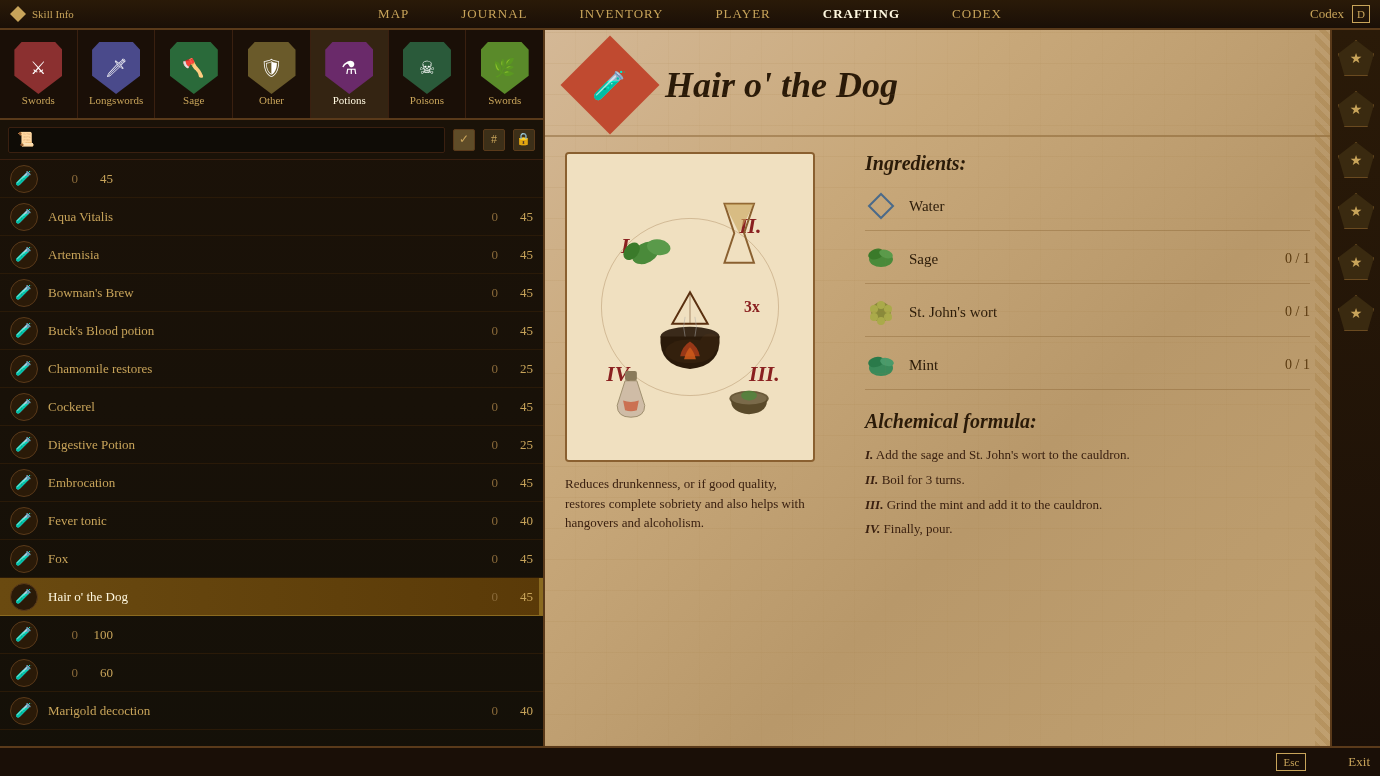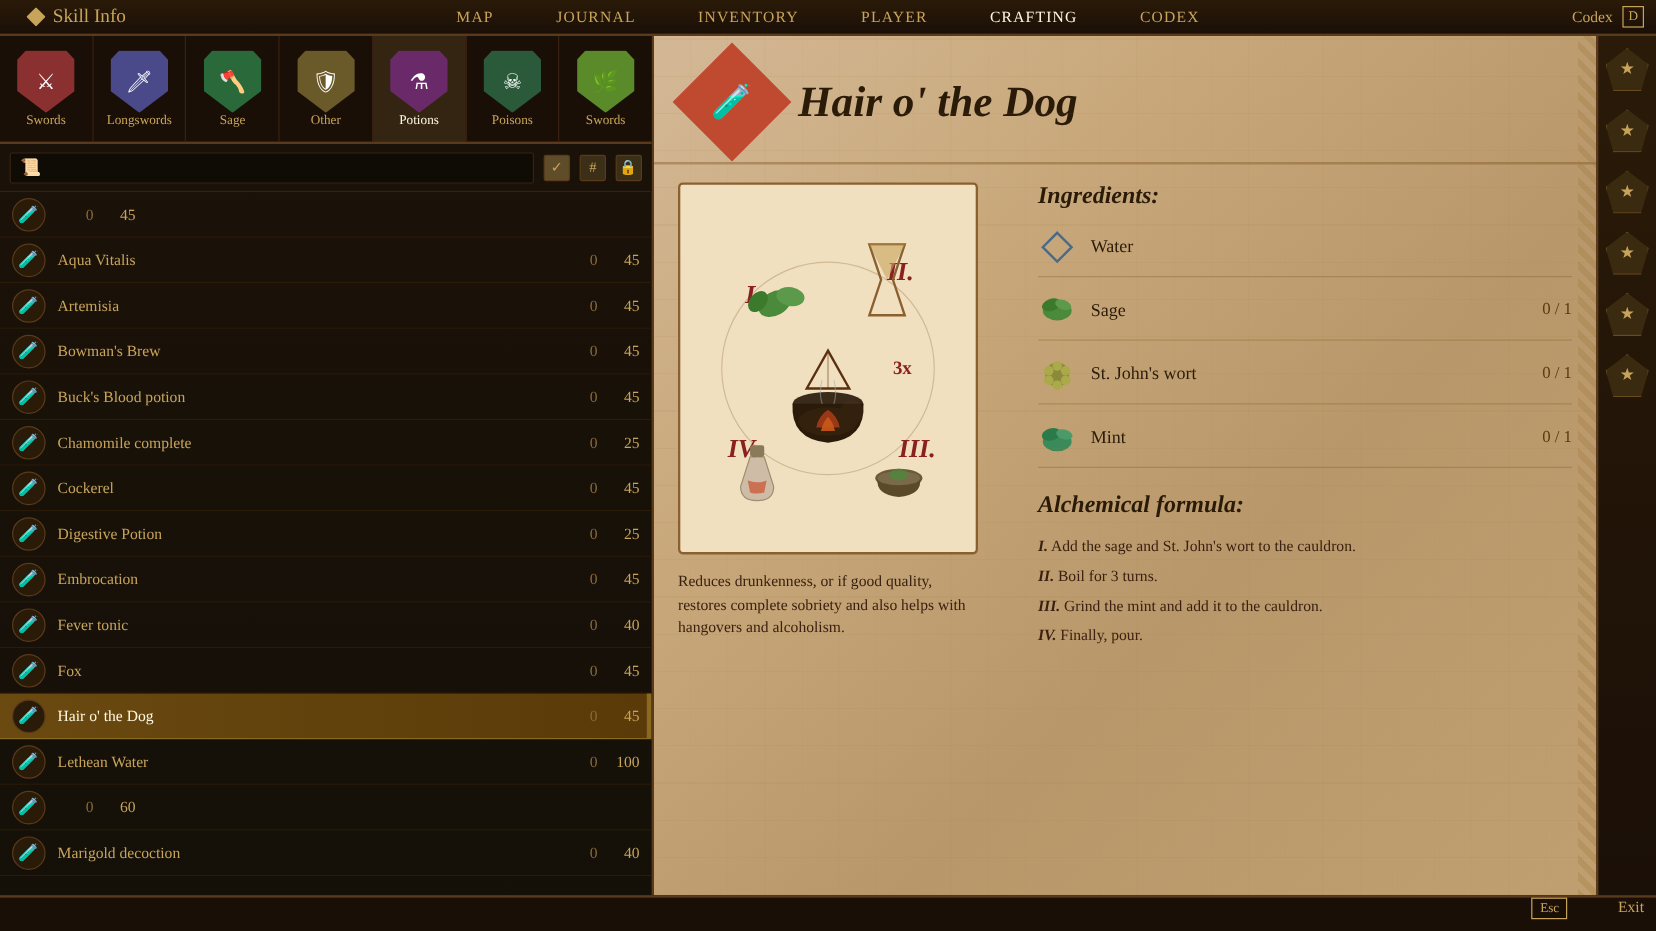--- a/index.html
+++ b/index.html
@@ -17,27 +17,27 @@
       width: 100%;
       height: 30px;
       background: linear-gradient(to bottom, #2a1a08, #1a0f07);
       border-bottom: 2px solid #5a3a1a;
       display: flex;
       align-items: center;
       position: relative;
     }
     .nav-skill-info {
       position: absolute;
-      left: 12px;
+      left: 0;
       height: 100%;
       display: flex;
       align-items: center;
       padding: 0 10px;
       color: #c8a45a;
-      font-size: 16px;
+      font-size: 11px;
       justify-content: space-between;
     }
     .nav-skill-icon {
       width: 16px;
       height: 16px;
       background: #c8a45a;
       clip-path: polygon(50% 0%, 100% 50%, 50% 100%, 0% 50%);
       margin-right: 6px;
     }
     .nav-center {
@@ -50,21 +50,21 @@
     .nav-item {
       color: #c8a45a;
       font-size: 13px;
       letter-spacing: 1px;
       cursor: pointer;
       text-transform: uppercase;
       font-weight: normal;
     }
     .nav-item.active {
       color: #fff8e0;
-      font-weight: normal;
+      font-weight: bold;
     }
     .nav-right {
       position: absolute;
       right: 10px;
       color: #c8a45a;
       font-size: 13px;
       display: flex;
       align-items: center;
       gap: 8px;
     }
@@ -422,21 +422,21 @@
 
     
     #bottom-overall {
       position: absolute;
       bottom: 0;
       width: 100%;
       height: 30px;
       background: #1a0f07;
       border-top: 2px solid #5a3a1a;
       display: flex;
-      align-items: flex-start;
+      align-items: center;
       justify-content: flex-end;
       padding: 0 10px;
       gap: 8px;
     }
     .esc-key {
       border: 1px solid #c8a45a;
       color: #c8a45a;
       font-size: 11px;
       padding: 2px 6px;
     }
@@ -576,21 +576,21 @@
       <span class="recipe-level">45</span>
     </div>
         <div class="recipe-item">
       <div class="recipe-icon">🧪</div>
       <span class="recipe-name">Buck's Blood potion</span>
       <span class="recipe-count">0</span>
       <span class="recipe-level">45</span>
     </div>
         <div class="recipe-item">
       <div class="recipe-icon">🧪</div>
-      <span class="recipe-name">Chamomile complete</span>
+      <span class="recipe-name">Chamomile restores</span>
       <span class="recipe-count">0</span>
       <span class="recipe-level">25</span>
     </div>
         <div class="recipe-item">
       <div class="recipe-icon">🧪</div>
       <span class="recipe-name">Cockerel</span>
       <span class="recipe-count">0</span>
       <span class="recipe-level">45</span>
     </div>
         <div class="recipe-item">
@@ -619,21 +619,20 @@
     </div>
         <div class="recipe-item selected">
       <div class="recipe-icon">🧪</div>
       <span class="recipe-name">Hair o' the Dog</span>
       <span class="recipe-count">0</span>
       <span class="recipe-level">45</span>
     <div class="recipe-scroll-indicator"></div>
         </div>
         <div class="recipe-item">
       <div class="recipe-icon">🧪</div>
-      <span class="recipe-name">Lethean Water</span>
       <span class="recipe-count">0</span>
       <span class="recipe-level">100</span>
     </div>
         <div class="recipe-item">
       <div class="recipe-icon">🧪</div>
       <span class="recipe-count">0</span>
       <span class="recipe-level">60</span>
     </div>
         <div class="recipe-item">
       <div class="recipe-icon">🧪</div>

